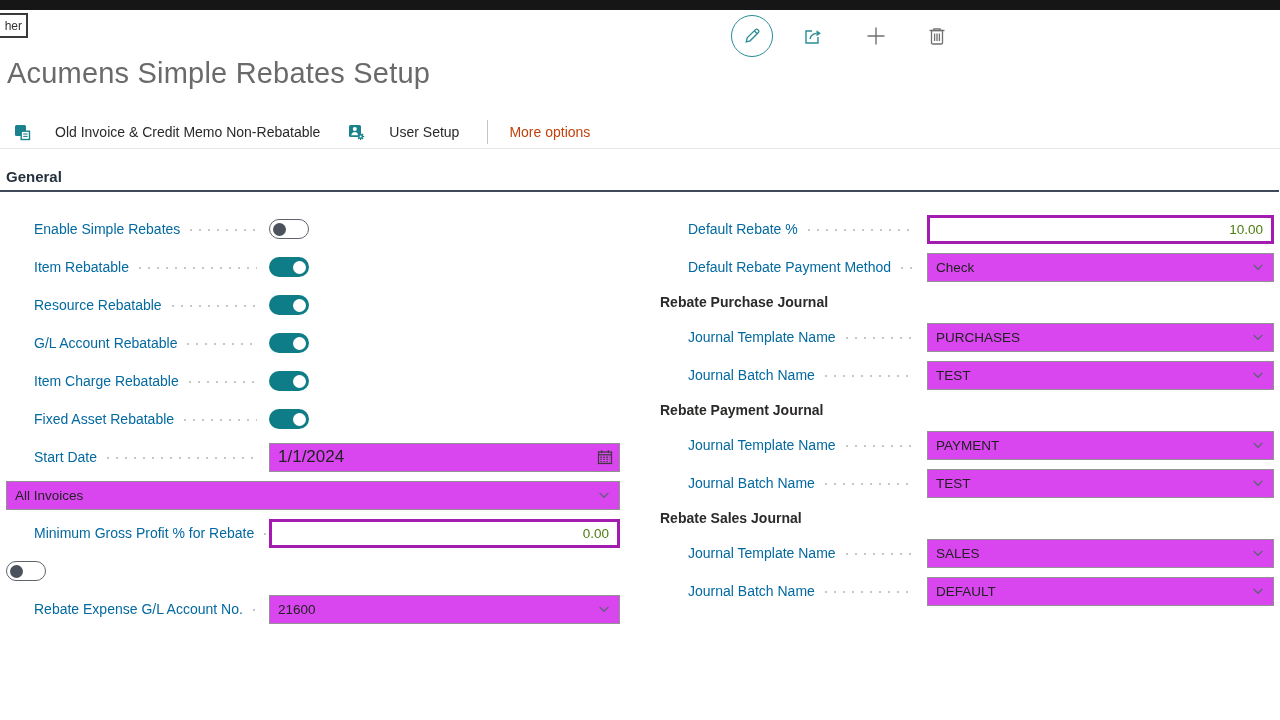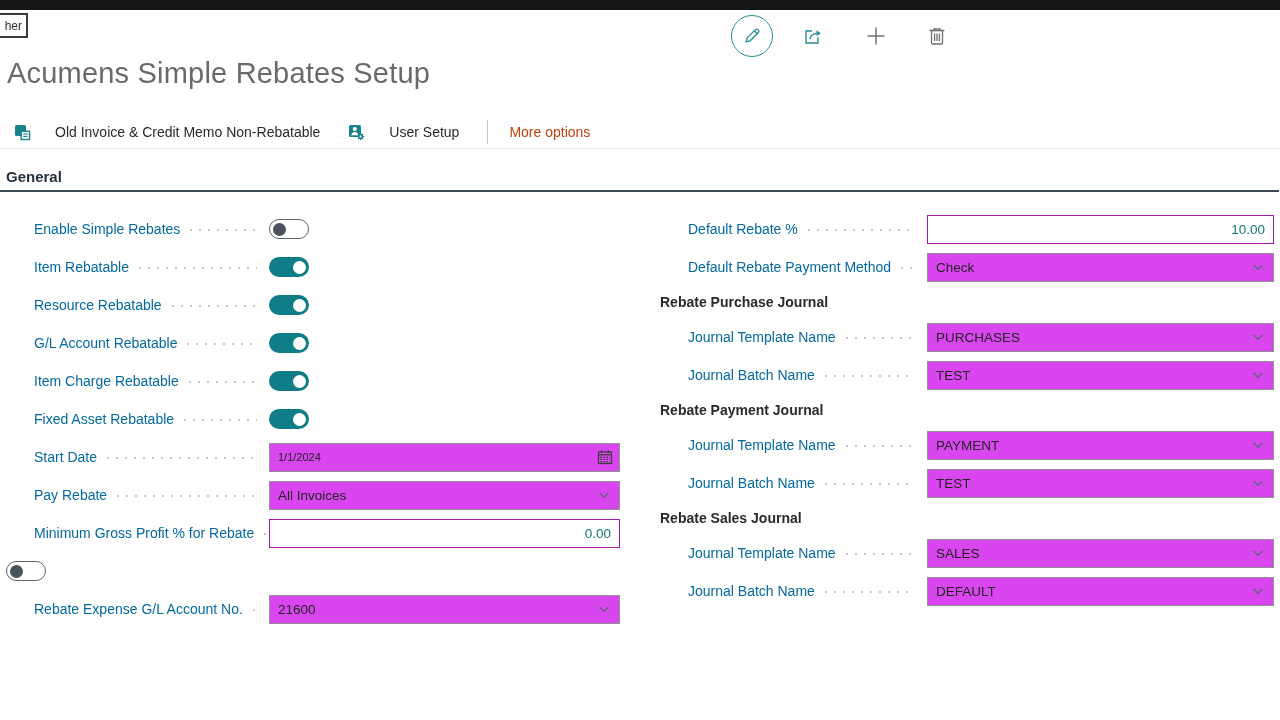--- a/index.html
+++ b/index.html
@@ -56,32 +56,32 @@
   .ctrl{flex:1;display:flex;align-items:center;min-width:0;}
   .subheader{font-size:14px;font-weight:700;color:#2b2a29;white-space:nowrap;}
 
   .toggle{width:40px;height:20px;border-radius:10px;position:relative;box-sizing:border-box;cursor:pointer;flex:none;}
   .toggle.off{border:1px solid #60646a;background:#fff;}
   .toggle.off .knob{position:absolute;left:3px;top:2.5px;width:13px;height:13px;border-radius:50%;background:#4c525c;}
   .toggle.on{background:#0e7d87;}
   .toggle.on .knob{position:absolute;right:3px;top:3.5px;width:13px;height:13px;border-radius:50%;background:#fff;}
 
   .tinput{
-    width:100%;height:29px;box-sizing:border-box;border:1px solid #a21caf;background:#fff;
-    font-family:"Liberation Sans",sans-serif;font-size:13.5px;color:#0f766e;padding:0 8px;outline:none;
+    width:100%;height:29px;box-sizing:border-box;border:3px solid #a21caf;background:#fff;
+    font-family:"Liberation Sans",sans-serif;font-size:13.5px;color:#4d7c0f;padding:0 8px;outline:none;
   }
   .tinput.num{text-align:right;}
   .datebox,.selectbox{
     width:100%;height:29px;box-sizing:border-box;border:1px solid #929292;background:#d946ef;
     display:flex;align-items:center;min-width:0;
   }
   .selectbox{cursor:pointer;}
   .dinput{
     flex:1;min-width:0;border:none;outline:none;background:none;
-    font-family:"Liberation Sans",sans-serif;font-size:11px;color:#222;padding:0 8px;height:100%;
+    font-family:"Liberation Sans",sans-serif;font-size:17px;color:#222;padding:0 8px;height:100%;
   }
   .calbtn{flex:none;width:28px;height:100%;display:flex;align-items:center;justify-content:center;background:none;border:none;padding:0;cursor:pointer;}
   .selval{flex:1;min-width:0;font-size:13.5px;color:#222;padding:0 8px;white-space:nowrap;overflow:hidden;}
   .chev{flex:none;margin-right:8px;display:flex;align-items:center;}
 </style>
 </head>
 <body>
 
 <div class="topbar"></div>
 
@@ -250,24 +250,20 @@
                   <line x1="3.4" y1="8.2" x2="12.8" y2="8.2"></line>
                   <line x1="3.4" y1="10.4" x2="12.8" y2="10.4"></line>
                   <line x1="3.4" y1="12.6" x2="12.8" y2="12.6"></line>
                 </g>
               </svg>
             </button>
           </div>
         </div>
       </div>
       <div class="row">
-        <div class="labelwrap">
-          <span class="label">Pay Rebate</span>
-          <span class="leader"></span>
-        </div>
         <div class="ctrl">
           <div class="selectbox">
             <span class="selval">All Invoices</span>
             <span class="chev">
               <svg width="14" height="14" viewBox="0 0 14 14" fill="none">
                 <path d="M2.6 4.9l4.4 4.4 4.4-4.4" stroke="#5a6475" stroke-width="1.3"></path>
               </svg>
             </span>
           </div>
         </div>

